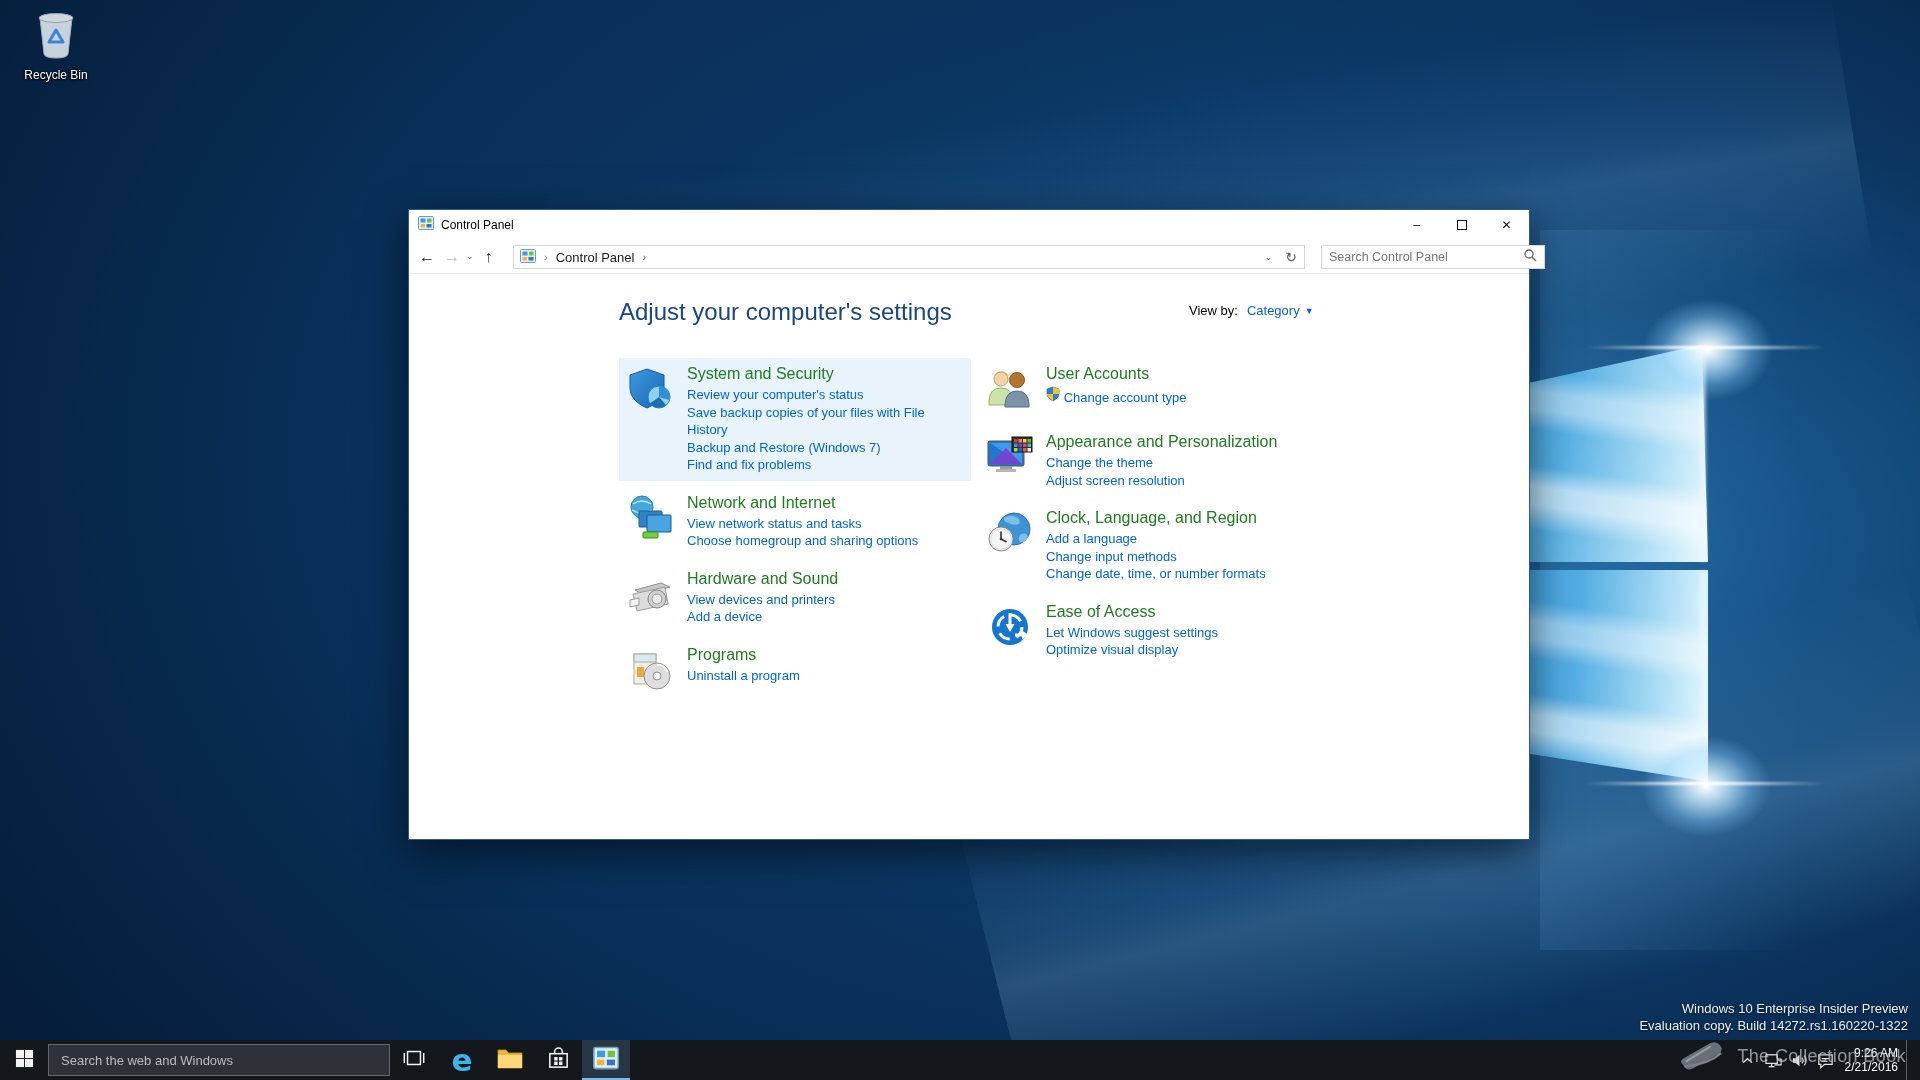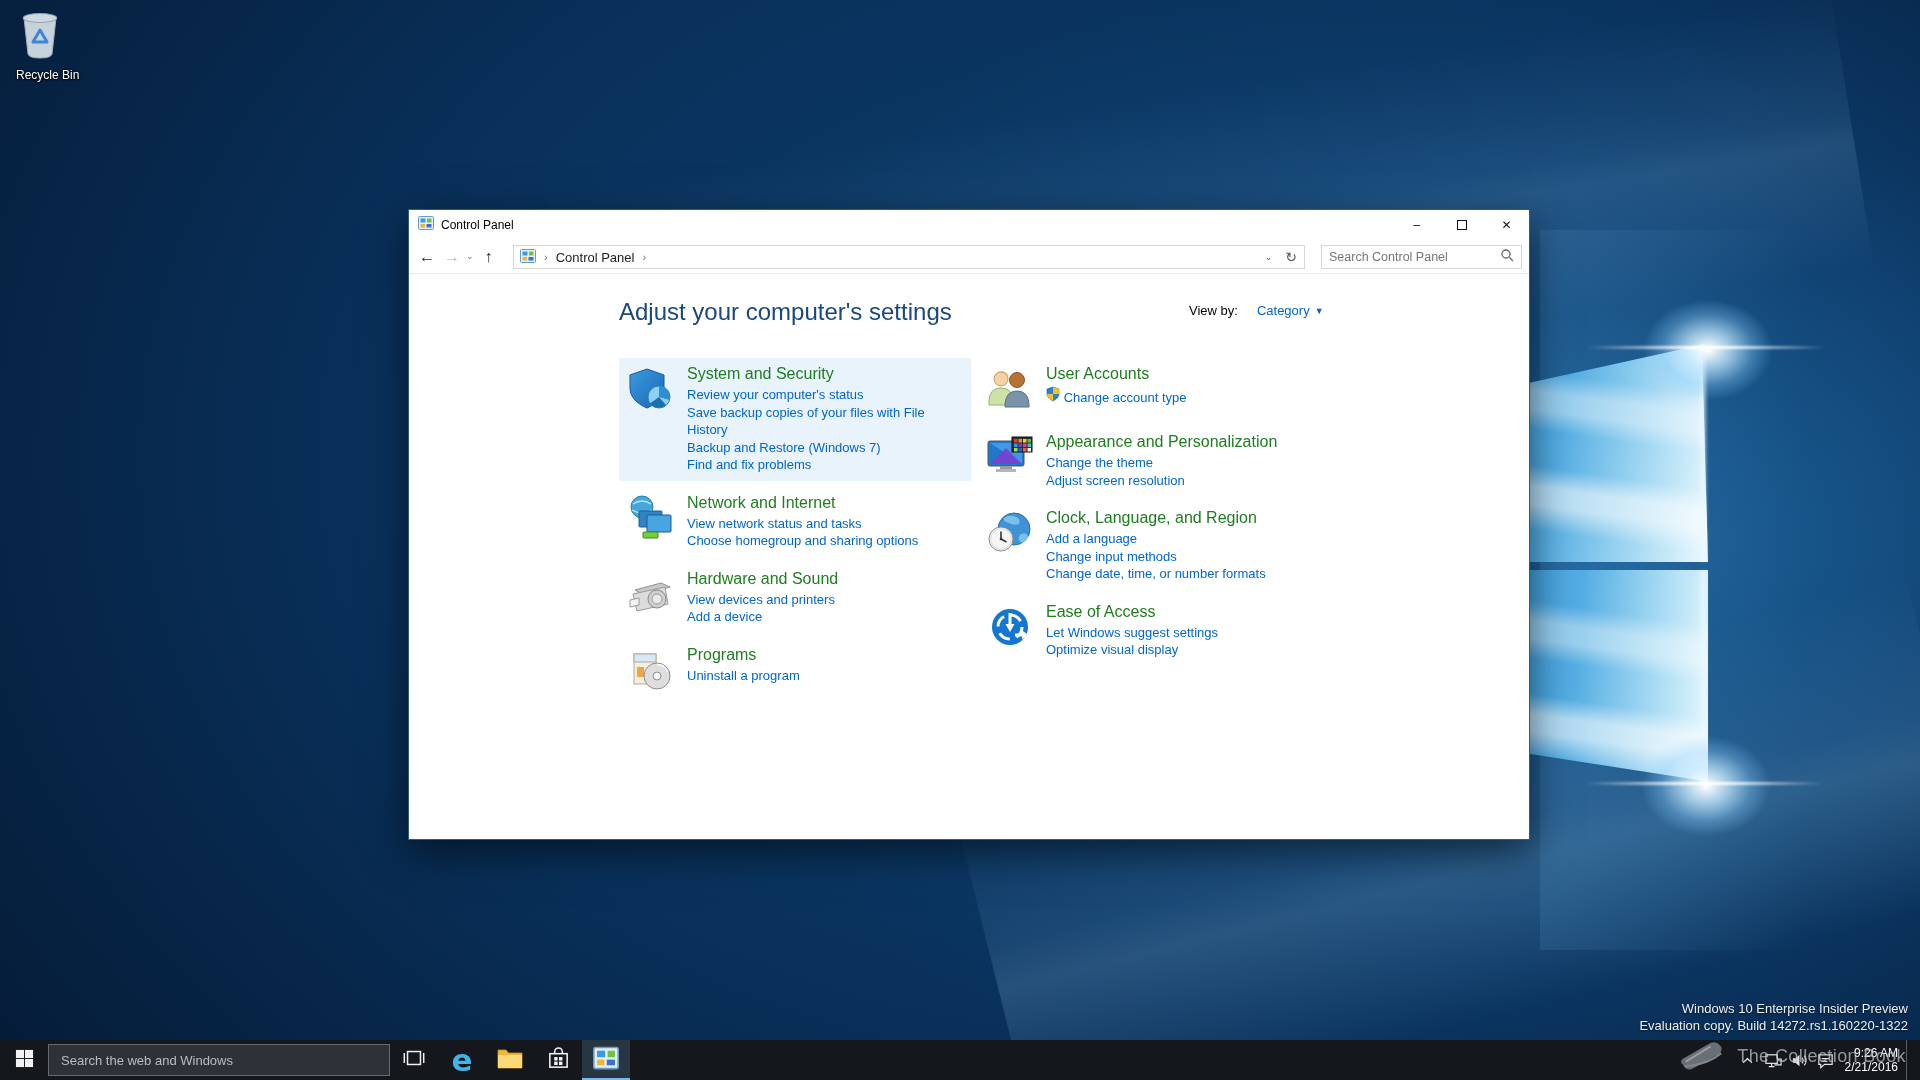--- a/index.html
+++ b/index.html
@@ -28,21 +28,21 @@
   .glowline{position:absolute;left:1701px;width:4px;background:#eaf7ff;filter:blur(2px)}
   .g1{top:345px;height:215px}.g2{top:572px;height:212px}
   .flare{position:absolute;width:180px;height:140px;
       background:radial-gradient(closest-side,#ffffff,rgba(200,235,255,.75) 25%,rgba(140,205,250,.35) 50%,transparent 72%)}
   .f1{left:1618px;top:280px}.f2{left:1616px;top:716px}
   .spike{position:absolute;height:3px;width:240px;filter:blur(1px);
       background:linear-gradient(90deg,transparent,#fff 45%,#fff 55%,transparent)}
   .s1{left:1586px;top:346px}.s2{left:1584px;top:782px}
 
   
-  .deskicon{position:absolute;left:16px;top:8px;width:80px;text-align:left;cursor:default}
+  .deskicon{position:absolute;left:16px;top:8px;width:80px;text-align:center;cursor:default}
   .deskicon .lbl{margin-top:2px;font-size:12px;color:#fff;text-shadow:0 1px 2px #000,0 0 3px #000}
 
   
   .window{position:absolute;left:408px;top:209px;width:1122px;height:631px;background:#0c4a6e;
       border:1px solid #2f5a82;box-shadow:0 12px 38px rgba(0,0,0,.55);display:flex;flex-direction:column}
   .titlebar{height:30px;flex:none;display:flex;align-items:center;padding-left:9px;position:relative;background:#fff}
   .tb-title{font-size:12px;color:#000;margin-left:7px}
   .tb-controls{position:absolute;right:0;top:0;display:flex}
   .tb-btn{width:45px;height:29px;display:flex;align-items:center;justify-content:center;font-size:12px;color:#111;cursor:default}
   .max-glyph{width:10px;height:10px;border:1px solid #111}
@@ -51,28 +51,28 @@
   .nav-ico{color:#222;font-size:16px;line-height:1;cursor:default}
   .nav-fwd{color:#bdbdbd;margin-left:9px}
   .nav-hist{color:#777;font-size:9px;margin-left:6px}
   .nav-up{margin-left:11px}
   .addr{position:absolute;left:104px;top:5px;width:792px;height:24px;border:1px solid #d6d6d6;background:#fff;
       display:flex;align-items:center;padding:0 40px 0 6px;font-size:13px;color:#1b1b1b}
   .crumb-chev{color:#707070;margin:0 8px;font-size:11px}
   .addr-controls{position:absolute;right:1px;top:1px;height:20px;display:flex;align-items:center;color:#555}
   .addr-drop{font-size:9px;padding:0 7px}
   .addr-refresh{font-size:14px;padding:0 6px}
-  .searchbox{position:absolute;left:912px;top:5px;width:201px;height:24px;border:1px solid #d6d6d6;background:#fff;
+  .searchbox{position:absolute;left:912px;top:5px;width:224px;height:24px;border:1px solid #d6d6d6;background:#fff;
       display:flex;align-items:center;padding-right:7px}
   .searchbox input{border:0;outline:0;flex:1;min-width:0;font-size:12.5px;padding:0 7px;color:#333;font-family:inherit;background:transparent}
   .searchbox input::placeholder{color:#767676}
 
   .content{flex:1;position:relative;padding:24px 0 0 210px;background:#fff;overflow:hidden}
   .page-header{font-size:24px;font-weight:400;color:#19477e}
-  .viewby{position:absolute;left:780px;top:29px;font-size:13px;color:#000;display:flex;align-items:flex-end;gap:19px}
+  .viewby{position:absolute;left:780px;top:29px;font-size:13px;color:#000;display:flex;align-items:flex-end;gap:9px}
   .viewby .val{color:#0066cc;display:flex;align-items:center;gap:5px;cursor:default}
   .viewby .caret{font-size:9px;color:#0066cc}
 
   .cols{display:flex;margin-top:32px}
   .col{width:352px;display:flex;flex-direction:column}
   .col.right{margin-left:7px;width:370px}
   .cat{display:flex;gap:12px;padding:7px 8px;margin-bottom:6px}
   .cat.hl{background:#e9f3fc}
   .cat .cico{width:48px;height:48px;flex:none}
   .cat h2{font-size:16px;font-weight:400;color:#1e7d1e;margin:0 0 3px;cursor:default}

